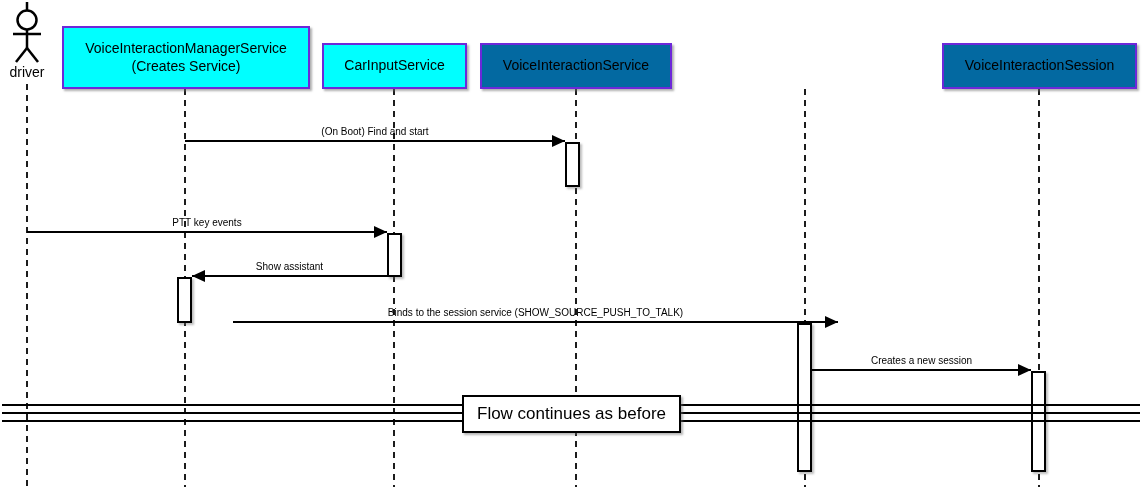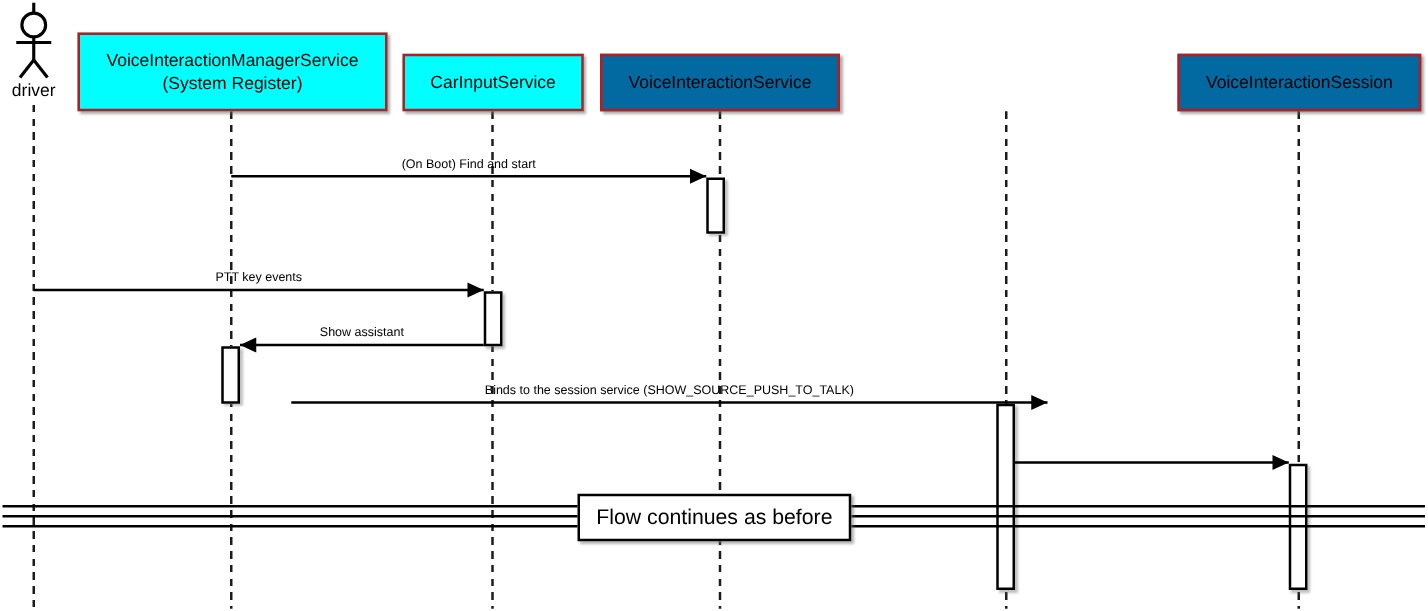--- a/index.html
+++ b/index.html
@@ -6,21 +6,21 @@
   .canvas{
     position:relative;width:1142px;height:489px;background:#ffffff;
     font-family:"Liberation Sans",sans-serif;color:#000;overflow:hidden;
   }
   .lifeline{
     position:absolute;width:2px;
     background:repeating-linear-gradient(to bottom,#1c1c1c 0 6px,transparent 6px 11px);
     z-index:1;
   }
   .pbox{
-    position:absolute;box-sizing:border-box;border:2px solid #b91c1c;
+    position:absolute;box-sizing:border-box;border:2px solid #6d28d9;
     display:flex;flex-direction:column;align-items:center;justify-content:center;
     font-size:14px;line-height:1.25;text-align:left;z-index:2;
     box-shadow:2px 2px 2px rgba(110,110,110,0.55);
   }
   .pbox.cyan{background:#00ffff;}
   .pbox.green{background:#0369a1;}
   .activation{
     position:absolute;width:15px;box-sizing:border-box;background:#ffffff;
     border:2px solid #000;z-index:2;box-shadow:2px 2px 2px rgba(110,110,110,0.45);
   }
@@ -69,21 +69,21 @@
     <circle cx="23" cy="18" r="9.5" fill="#ffffff" stroke="#000" stroke-width="2.5"></circle>
     <line x1="23" y1="27.5" x2="23" y2="46" stroke="#000" stroke-width="2.5"></line>
     <line x1="9" y1="32" x2="37" y2="32" stroke="#000" stroke-width="2.5"></line>
     <line x1="23" y1="46" x2="12" y2="60" stroke="#000" stroke-width="2.5"></line>
     <line x1="23" y1="46" x2="34" y2="60" stroke="#000" stroke-width="2.5"></line>
   </svg>
   <div class="actor-label">driver</div>
 
   <div class="pbox cyan" style="left:62px;top:26px;width:248px;height:63px;">
     <span>VoiceInteractionManagerService</span>
-    <span>(System Register)</span>
+    <span>(Creates Service)</span>
   </div>
   <div class="pbox cyan" style="left:322px;top:43px;width:145px;height:46px;">
     <span>CarInputService</span>
   </div>
   <div class="pbox green" style="left:480px;top:43px;width:192px;height:46px;">
     <span>VoiceInteractionService</span>
   </div>
   <div class="pbox green" style="left:942px;top:43px;width:195px;height:46px;">
     <span>VoiceInteractionSession</span>
   </div>
@@ -108,20 +108,21 @@
     <div class="mlabel">Show assistant</div>
     <div class="mline"></div>
     <div class="head-left"></div>
   </div>
   <div class="msg" style="left:192px;top:301px;width:605px;margin-left:41px;">
     <div class="mlabel">Binds to the session service (SHOW_SOURCE_PUSH_TO_TALK)</div>
     <div class="mline"></div>
     <div class="head-right"></div>
   </div>
   <div class="msg" style="left:812px;top:349px;width:219px;">
+    <div class="mlabel">Creates a new session</div>
     <div class="mline"></div>
     <div class="head-right"></div>
   </div>
 
   <div class="divline" style="top:404px;"></div>
   <div class="divline" style="top:412px;"></div>
   <div class="divline" style="top:420px;"></div>
   <div class="divider-box">
     <span>Flow continues as before</span>
   </div>

